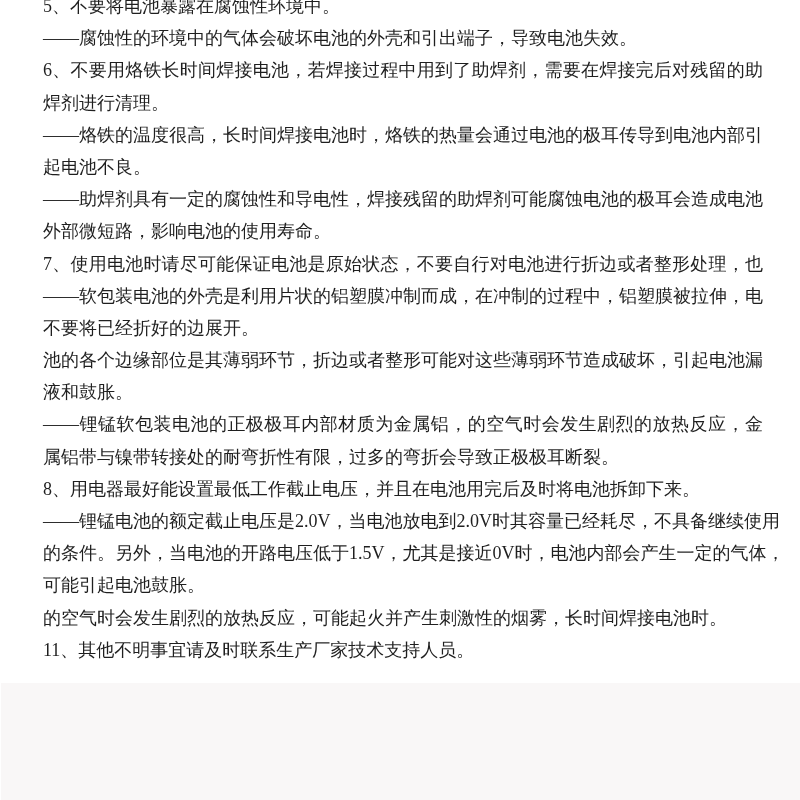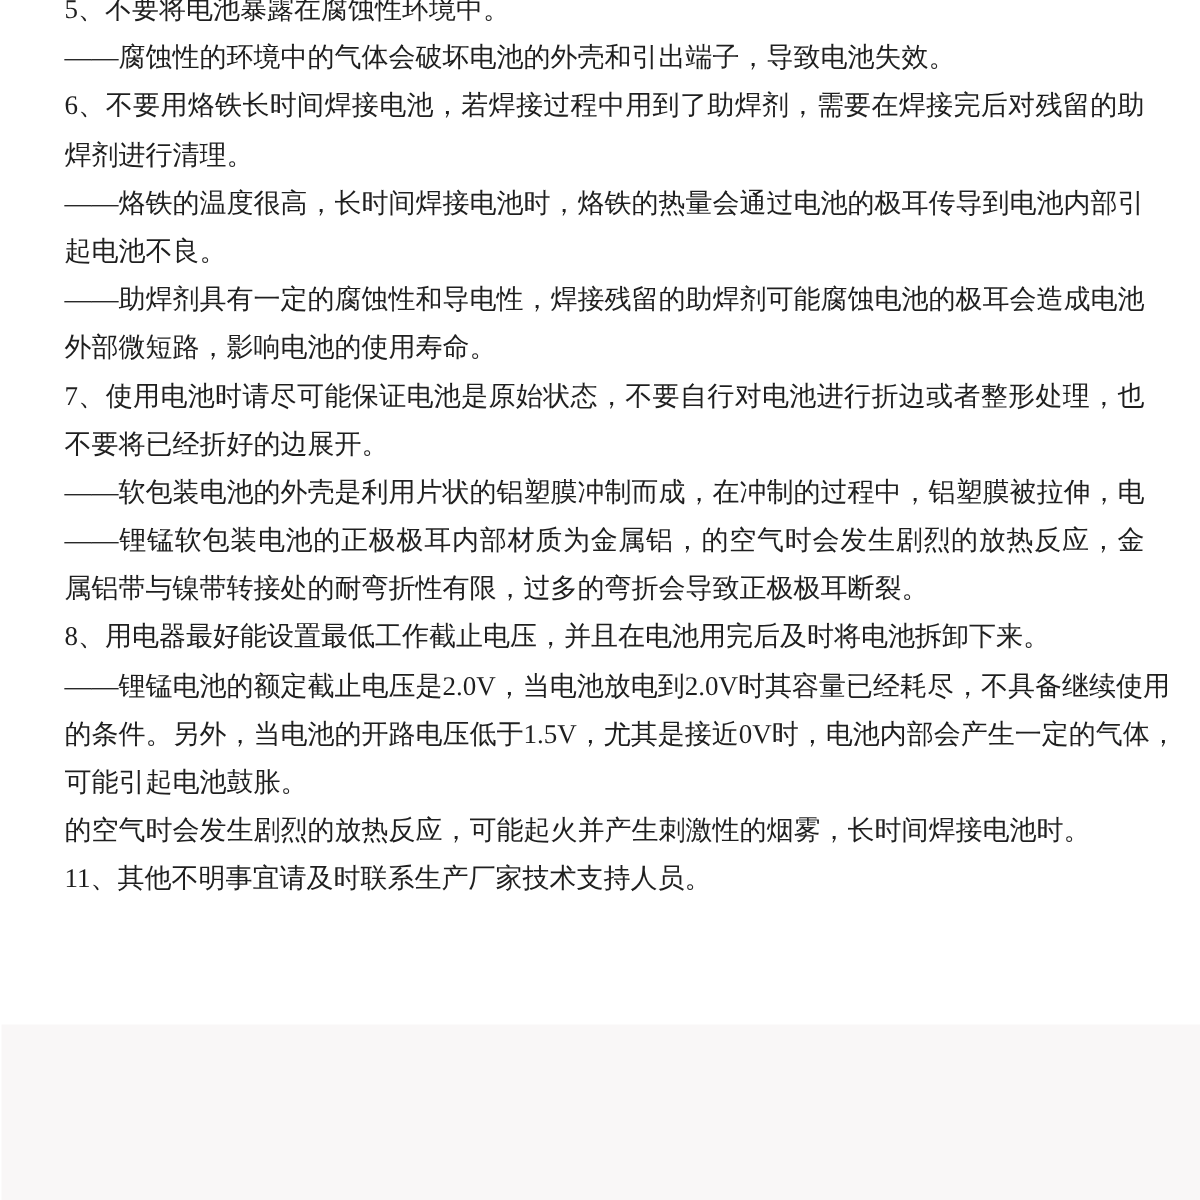--- a/index.html
+++ b/index.html
@@ -51,22 +51,24 @@
   <div class="text" style="color: rgb(31, 31, 31);">
     <div class="tl end">5、不要将电池暴露在腐蚀性环境中。</div>
     <div class="tl end">——腐蚀性的环境中的气体会破坏电池的外壳和引出端子，导致电池失效。</div>
     <div class="tl cont">6、不要用烙铁长时间焊接电池，若焊接过程中用到了助焊剂，需要在焊接完后对残留的助</div>
     <div class="tl end">焊剂进行清理。</div>
     <div class="tl cont">——烙铁的温度很高，长时间焊接电池时，烙铁的热量会通过电池的极耳传导到电池内部引</div>
     <div class="tl end">起电池不良。</div>
     <div class="tl cont">——助焊剂具有一定的腐蚀性和导电性，焊接残留的助焊剂可能腐蚀电池的极耳会造成电池</div>
     <div class="tl end">外部微短路，影响电池的使用寿命。</div>
     <div class="tl cont">7、使用电池时请尽可能保证电池是原始状态，不要自行对电池进行折边或者整形处理，也</div>
+    <div class="tl cont">——软包装电池的外壳是利用片状的铝塑膜冲制而成，在冲制的过程中，铝塑膜被拉伸，电</div>
     <div class="tl end">不要将已经折好的边展开。</div>
-    <div class="tl cont">——软包装电池的外壳是利用片状的铝塑膜冲制而成，在冲制的过程中，铝塑膜被拉伸，电</div>
+    <div class="tl cont">池的各个边缘部位是其薄弱环节，折边或者整形可能对这些薄弱环节造成破坏，引起电池漏</div>
+    <div class="tl end">液和鼓胀。</div>
     <div class="tl cont">——锂锰软包装电池的正极极耳内部材质为金属铝，的空气时会发生剧烈的放热反应，金</div>
     <div class="tl end">属铝带与镍带转接处的耐弯折性有限，过多的弯折会导致正极极耳断裂。</div>
     <div class="tl end">8、用电器最好能设置最低工作截止电压，并且在电池用完后及时将电池拆卸下来。</div>
     <div class="tl cont">——锂锰电池的额定截止电压是2.0V，当电池放电到2.0V时其容量已经耗尽，不具备继续使用</div>
     <div class="tl cont">的条件。另外，当电池的开路电压低于1.5V，尤其是接近0V时，电池内部会产生一定的气体，</div>
     <div class="tl end">可能引起电池鼓胀。</div>
     <div class="tl end">的空气时会发生剧烈的放热反应，可能起火并产生刺激性的烟雾，长时间焊接电池时。</div>
     <div class="tl end">11、其他不明事宜请及时联系生产厂家技术支持人员。</div>
   </div>
 </div>

